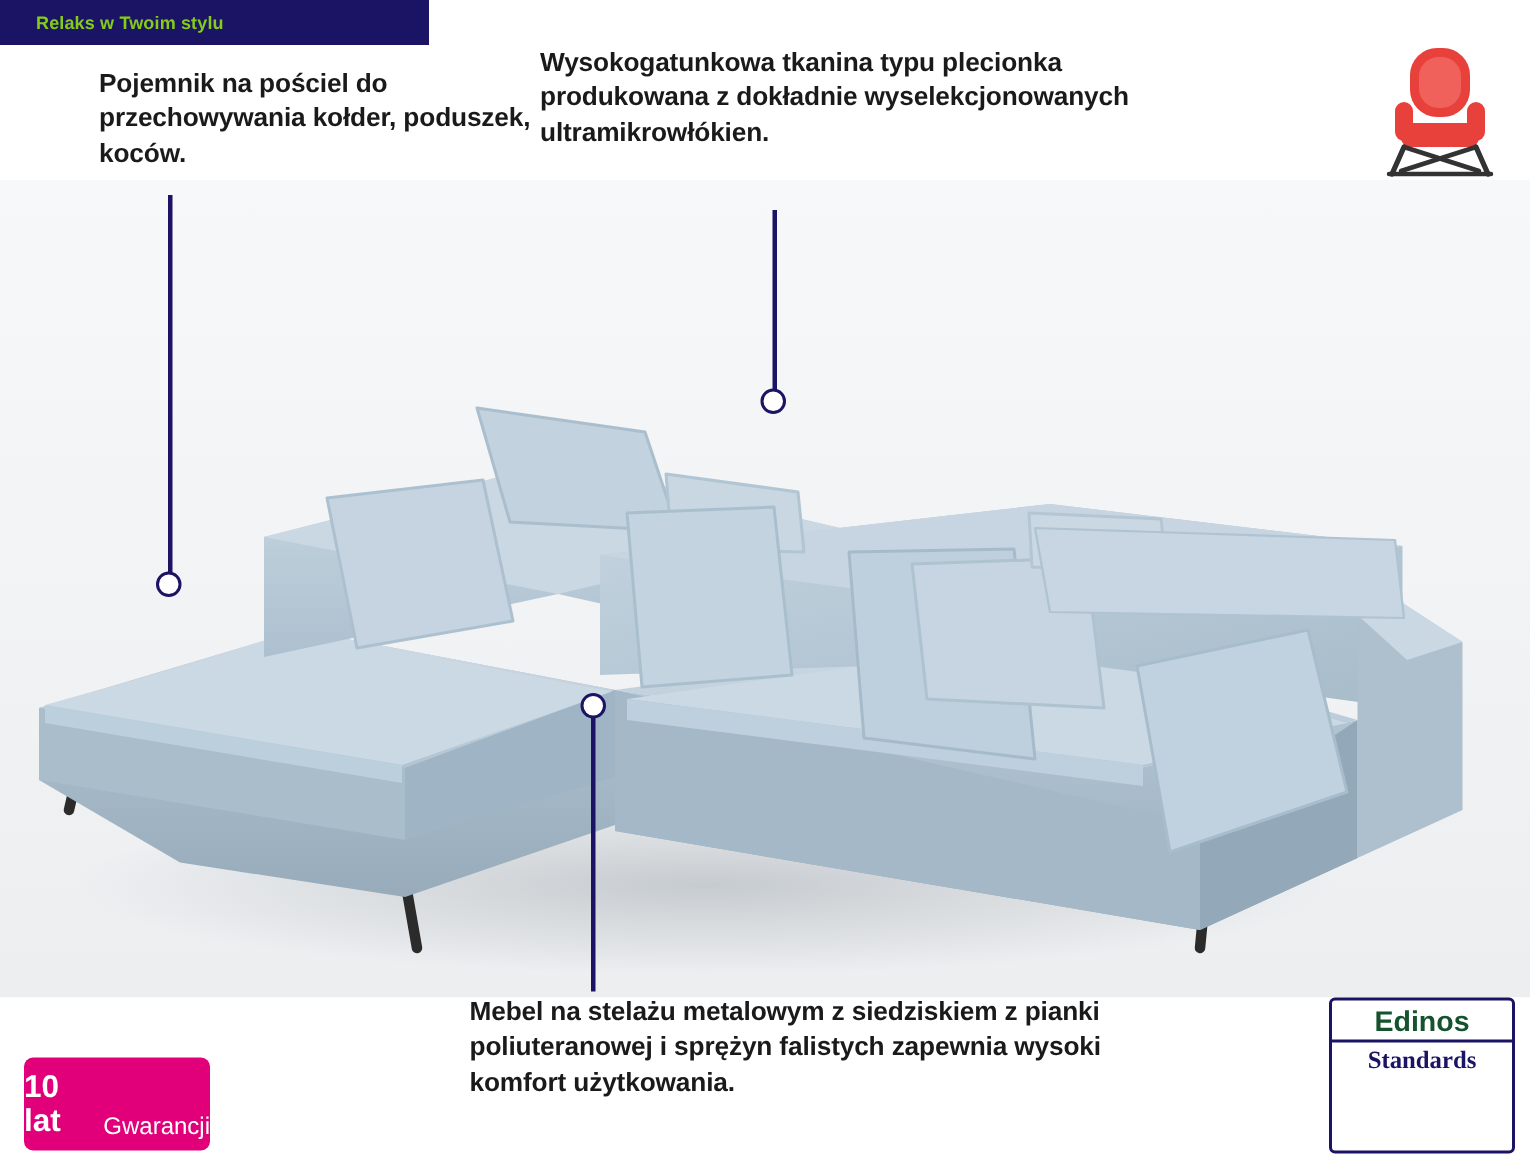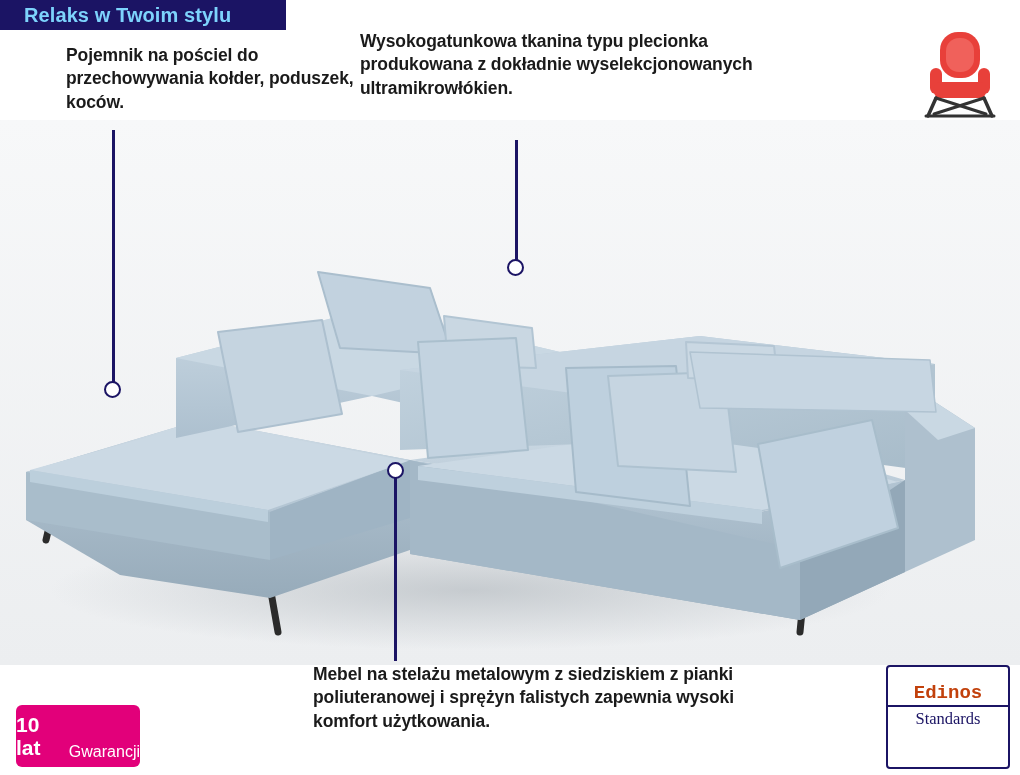--- a/index.html
+++ b/index.html
@@ -16,22 +16,22 @@
   
   .banner {
     position: absolute;
     left: 0; top: 0;
     width: 286px; height: 30px;
     background: #1b1464;
     display: flex;
     align-items: center;
   }
   .banner-text {
-    color: #7dd3fc;
-    font-size: 20px;
+    color: #84cc16;
+    font-size: 12px;
     font-weight: bold;
     padding-left: 24px;
     letter-spacing: 0.1px;
   }
 
   
   .callout {
     position: absolute;
     font-size: 17.5px;
     font-weight: bold;
@@ -104,44 +104,43 @@
     border: 2px solid #1b1464;
     border-radius: 4px;
     background: #fff;
     display: flex;
     flex-direction: column;
     align-items: center;
     justify-content: flex-start;
     padding-top: 5px;
   }
   .badge-edinos .e-top {
-    font-family: Liberation Mono, monospace;
-    font-size: 19px; font-weight: bold; color: #c2410c;
+    font-family: Liberation Sans, sans-serif;
+    font-size: 19px; font-weight: bold; color: #14532d;
     line-height: 1.05;
-    margin-top: 12px;
   }
   .badge-edinos .e-mid {
     position: relative;
     width: 100%;
     height: 44px;
     display: flex;
     align-items: center;
     justify-content: center;
   }
   .badge-edinos .e-dsi {
     position: absolute; left: 8px; top: 14px;
     font-size: 12.5px; font-weight: bold; color: #1b1464;
   }
   .badge-edinos .e-804 {
     position: absolute; right: 10px; top: 14px;
     font-size: 12.5px; font-weight: bold; color: #1b1464;
   }
   .badge-edinos .e-bottom {
     font-family: "Liberation Serif", serif;
-    font-size: 16.5px; font-weight: normal; color: #1b1464;
+    font-size: 16.5px; font-weight: bold; color: #1b1464;
     border-top: 2px solid #1b1464;
     width: 100%;
     text-align: center;
     padding-top: 2px;
     margin-top: 1px;
   }
 </style>
 </head>
 <body>
 

